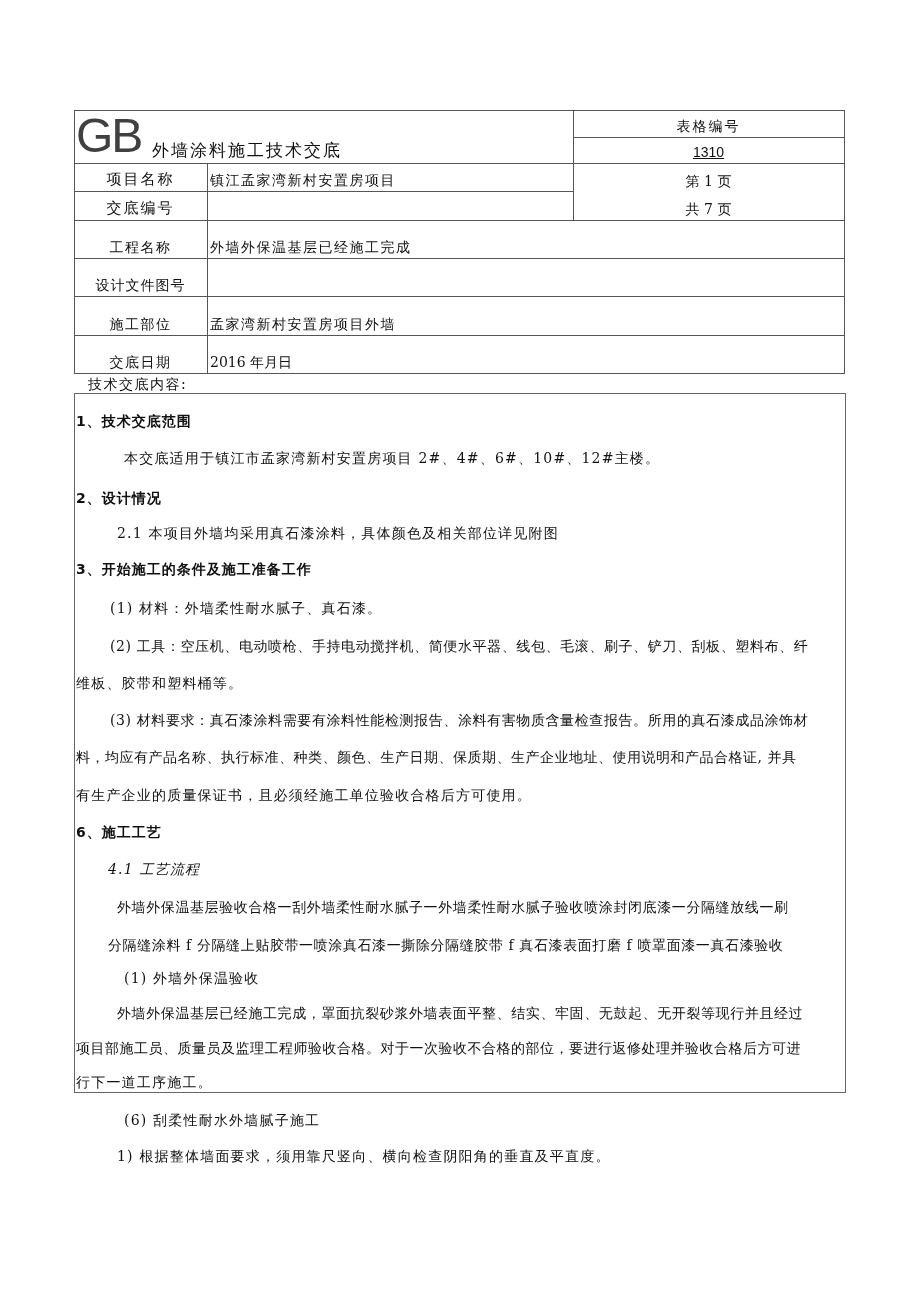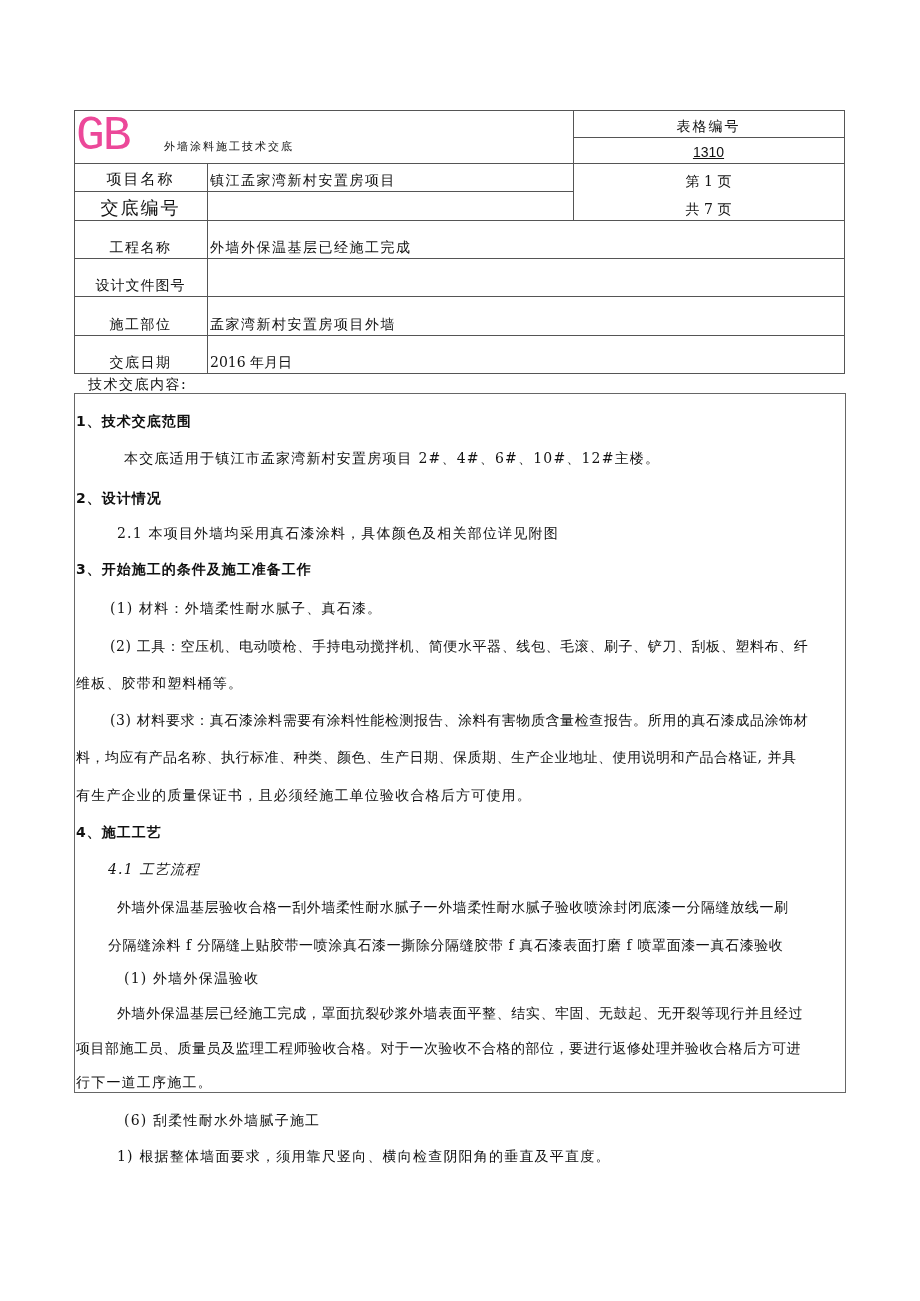--- a/index.html
+++ b/index.html
@@ -7,24 +7,24 @@
       width: 920px; height: 1301px; position: relative; overflow: hidden;
       font-family: "DejaVu Serif", "Liberation Serif", serif;
       color: #111;
     }
     .line-h { position: absolute; height: 0; border-top: 1px solid #555; }
     .line-v { position: absolute; width: 0; border-left: 1px solid #555; }
     .cell-text { position: absolute; font-size: 14px; white-space: nowrap; line-height: 18px; }
     .label { letter-spacing: 2px; }
     .gb {
       position: absolute; left: 76px; top: 112px;
-      font-family: Liberation Mono, monospace; font-size: 48px; line-height: 48px;
-      letter-spacing: -2px; color: #ec4899;
+      font-family: Liberation Sans, sans-serif; font-size: 48px; line-height: 48px;
+      letter-spacing: -2px; color: #404040;
     }
-    .title-text { position: absolute; left: 164px; top: 139px; font-size: 11px; letter-spacing: 2px; }
+    .title-text { position: absolute; left: 152px; top: 139px; font-size: 17px; letter-spacing: 2px; }
     .content-box { position: absolute; left: 74px; top: 393px; width: 772px; height: 700px; border: 1px solid #666; box-sizing: border-box; }
     .p { position: absolute; font-size: 14px; white-space: nowrap; line-height: 18px; letter-spacing: 1.2px; }
     .h { font-weight: bold; font-family: "DejaVu Sans", sans-serif; letter-spacing: 1px; }
     .num { font-family: "Liberation Sans", sans-serif; text-decoration: underline; }
   </style>
 </head>
 <body>
 
 <div>
 
@@ -48,21 +48,21 @@
   <div class="title-text">外墙涂料施工技术交底</div>
 
   <div class="cell-text" style="left:573px; width:271px; top:117px; text-align:center; letter-spacing:2px;">表格编号</div>
   <div class="cell-text num" style="left:573px; width:271px; top:143px; text-align:center;">1310</div>
   <div class="cell-text" style="left:573px; width:271px; top:172px; text-align:center;">第 1 页</div>
   <div class="cell-text" style="left:573px; width:271px; top:200px; text-align:center;">共 7 页</div>
 
   <div class="cell-text label" style="left:74px; width:133px; top:170px; text-align:center; font-size:15px;">项目名称</div>
   <div class="cell-text" style="left:210px; top:171px; letter-spacing:1.5px;">镇江孟家湾新村安置房项目</div>
 
-  <div class="cell-text label" style="left:74px; width:133px; top:199px; text-align:center; font-size:18px;">交底编号</div>
+  <div class="cell-text label" style="left:74px; width:133px; top:199px; text-align:center; font-size:15px;">交底编号</div>
   <div class="cell-text" style="left:210px; top:199px;"></div>
 
   <div class="cell-text label" style="left:74px; width:133px; top:238px; text-align:center; letter-spacing:1.5px;">工程名称</div>
   <div class="cell-text" style="left:210px; top:238px; letter-spacing:1.5px;">外墙外保温基层已经施工完成</div>
 
   <div class="cell-text label" style="left:74px; width:133px; top:276px; text-align:center; letter-spacing:1px;">设计文件图号</div>
   <div class="cell-text" style="left:210px; top:276px;"></div>
 
   <div class="cell-text label" style="left:74px; width:133px; top:315px; text-align:center; letter-spacing:1.5px;">施工部位</div>
   <div class="cell-text" style="left:210px; top:315px; letter-spacing:1.5px;">孟家湾新村安置房项目外墙</div>
@@ -82,21 +82,21 @@
 <div class="p" style="left:117px; top:524px;">2.1 本项目外墙均采用真石漆涂料，具体颜色及相关部位详见附图</div>
 
 <div class="p h" style="left:76px; top:560px;">3、开始施工的条件及施工准备工作</div>
 <div class="p" style="left:110px; top:599px;">(1) 材料：外墙柔性耐水腻子、真石漆。</div>
 <div class="p" style="left:110px; top:637px; letter-spacing:0.6px;">(2) 工具：空压机、电动喷枪、手持电动搅拌机、简便水平器、线包、毛滚、刷子、铲刀、刮板、塑料布、纤</div>
 <div class="p" style="left:76px; top:674px;">维板、胶带和塑料桶等。</div>
 <div class="p" style="left:110px; top:711px; letter-spacing:0.6px;">(3) 材料要求：真石漆涂料需要有涂料性能检测报告、涂料有害物质含量检查报告。所用的真石漆成品涂饰材</div>
 <div class="p" style="left:76px; top:748px; letter-spacing:0.5px;">料，均应有产品名称、执行标准、种类、颜色、生产日期、保质期、生产企业地址、使用说明和产品合格证, 并具</div>
 <div class="p" style="left:76px; top:786px;">有生产企业的质量保证书，且必须经施工单位验收合格后方可使用。</div>
 
-<div class="p h" style="left:76px; top:823px;">4、施工工艺</div>
+<div class="p h" style="left:76px; top:823px;">6、施工工艺</div>
 <div class="p" style="left:108px; top:860px;font-style:italic;">4.1 工艺流程</div>
 <div class="p" style="left:117px; top:898px; letter-spacing:0.6px;">外墙外保温基层验收合格一刮外墙柔性耐水腻子一外墙柔性耐水腻子验收喷涂封闭底漆一分隔缝放线一刷</div>
 <div class="p" style="left:108px; top:936px; letter-spacing:0.6px;">分隔缝涂料 f 分隔缝上贴胶带一喷涂真石漆一撕除分隔缝胶带 f 真石漆表面打磨 f 喷罩面漆一真石漆验收</div>
 <div class="p" style="left:124px; top:969px;">(1) 外墙外保温验收</div>
 <div class="p" style="left:117px; top:1004px; letter-spacing:0.6px;">外墙外保温基层已经施工完成，罩面抗裂砂浆外墙表面平整、结实、牢固、无鼓起、无开裂等现行并且经过</div>
 <div class="p" style="left:76px; top:1039px; letter-spacing:0.5px;">项目部施工员、质量员及监理工程师验收合格。对于一次验收不合格的部位，要进行返修处理并验收合格后方可进</div>
 <div class="p" style="left:76px; top:1073px;">行下一道工序施工。</div>
 
 <div class="p" style="left:124px; top:1111px;">(6) 刮柔性耐水外墙腻子施工</div>
 <div class="p" style="left:117px; top:1147px;">1) 根据整体墙面要求，须用靠尺竖向、横向检查阴阳角的垂直及平直度。</div>

